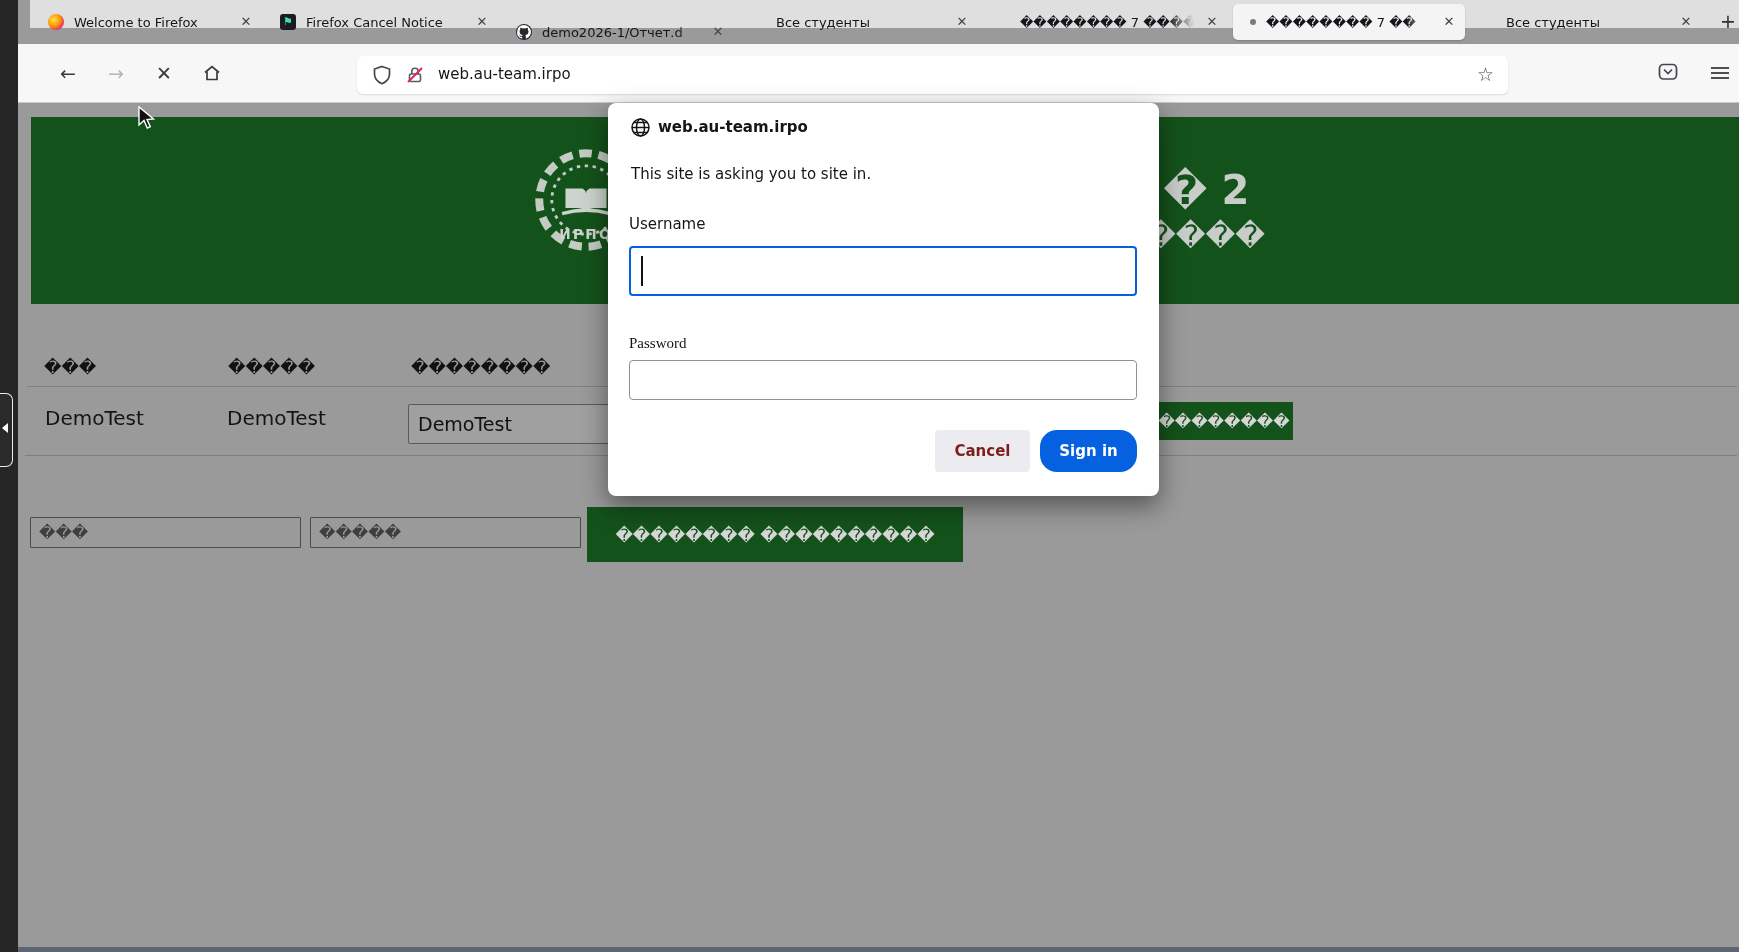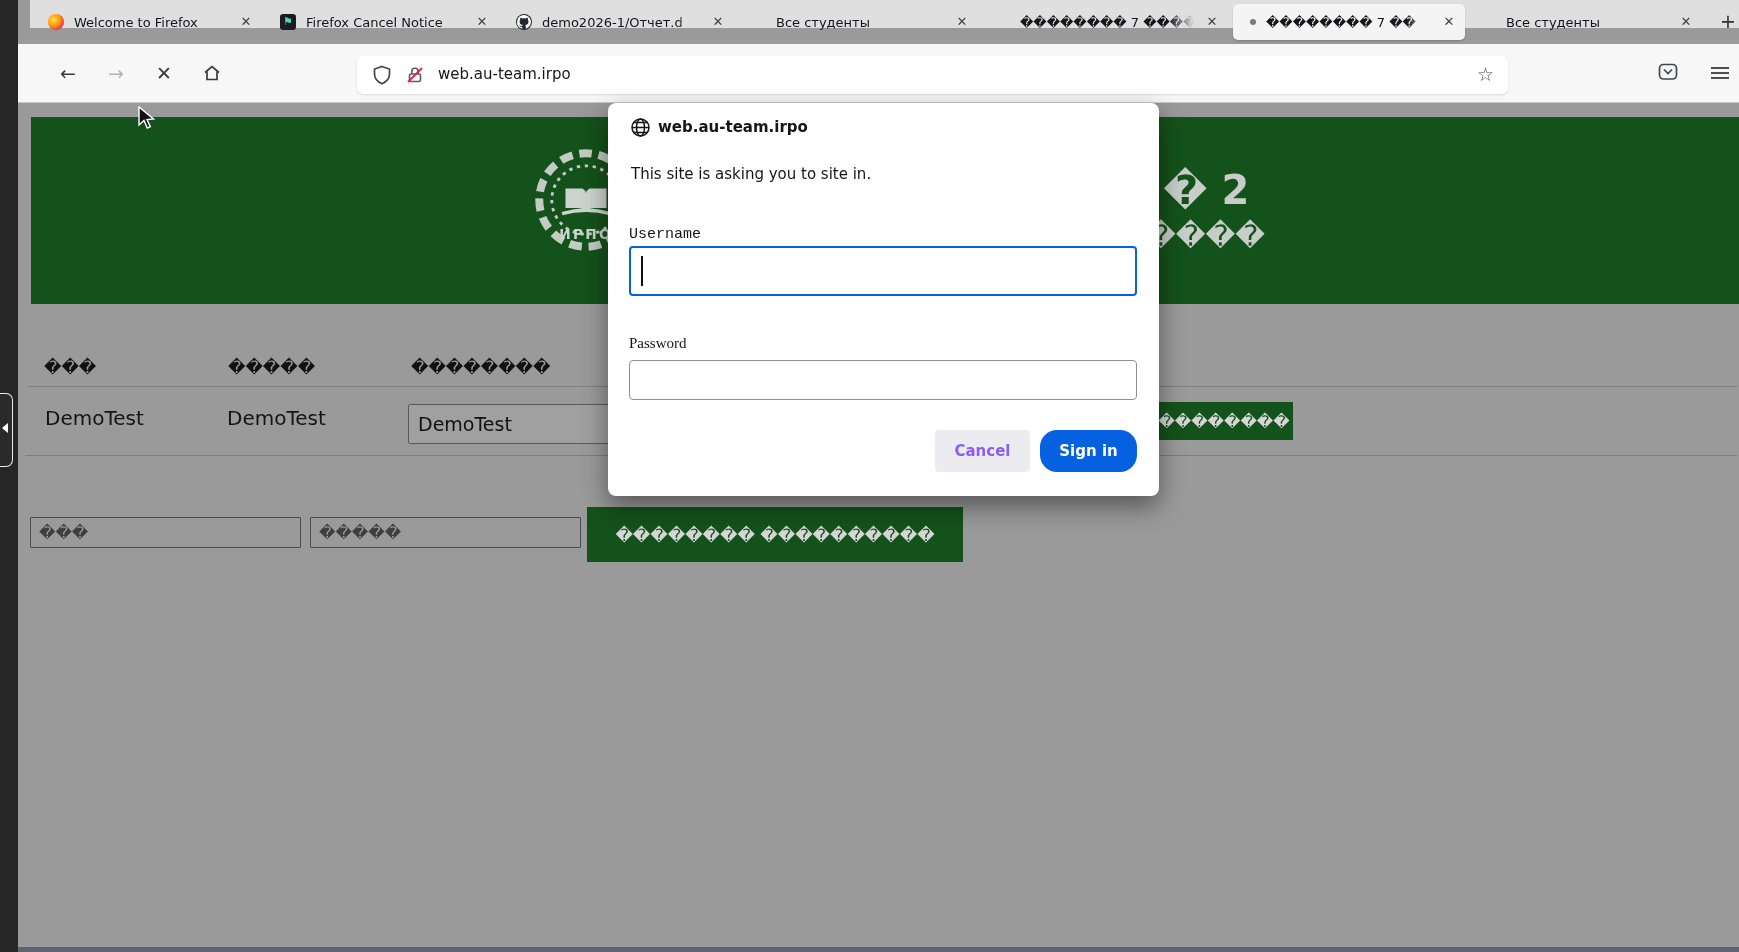--- a/index.html
+++ b/index.html
@@ -62,29 +62,29 @@
       border-left:none;border-radius:0 7px 7px 0;z-index:6;box-sizing:border-box;}
   .handle .tri{position:absolute;left:2px;top:29px;width:0;height:0;border-top:5px solid transparent;
       border-bottom:5px solid transparent;border-right:6px solid #fff;}
   
   .dialog{position:absolute;left:608px;top:103px;width:551px;height:393px;background:#fff;border-radius:8px;
       box-shadow:0 10px 26px rgba(0,0,0,.45);z-index:10;}
   .d-globe{position:absolute;left:22px;top:14px;}
   .d-host{position:absolute;left:50px;top:15px;font-size:15px;font-weight:bold;color:#15141a;}
   .d-msg{position:absolute;left:23px;top:62px;font-size:15px;color:#15141a;}
   .d-lab{position:absolute;left:21px;font-size:15px;color:#15141a;}
-  .d-lab-u{top:123px;font-family:Liberation Mono, monospace;} .d-lab-p{top:232px;font-family:Liberation Serif, serif;}
+  .d-lab-u{top:112px;} .d-lab-p{top:232px;font-family:Liberation Serif, serif;}
   .d-input{position:absolute;left:21px;width:508px;box-sizing:border-box;border-radius:4px;background:#fff;
       font-size:16px;padding:0 10px;font-family:inherit;}
   .d-user{top:143px;height:50px;border:2px solid #0561e0;}
   .d-pass{top:257px;height:40px;border:1px solid #8f8f9d;}
   .caret{position:absolute;left:33px;top:153px;width:2px;height:30px;background:#111;}
   .d-btn{position:absolute;top:327px;height:42px;border-radius:4px;font-size:15px;font-weight:600;
       display:flex;align-items:center;justify-content:center;}
-  .d-cancel{left:327px;width:95px;background:#ececf0;color:#8b5cf6;}
+  .d-cancel{left:327px;width:95px;background:#ececf0;color:#7f1d1d;}
   .d-signin{left:432px;width:97px;background:#0561e0;color:#fff;border-radius:17px;}
   .cursor{position:absolute;left:136px;top:106px;z-index:30;}
 </style>
 </head>
 <body>
 
 <div id="canvas">
 
   <div class="left-strip"></div>
   <div class="bottom-strip"></div>
@@ -93,21 +93,21 @@
     <div class="tab" style="left:6px;width:226px;">
       <span class="fav firefox"></span>
       <span class="lbl">Welcome to Firefox</span>
       <span class="cls">✕</span>
     </div>
     <div class="tab" style="left:238px;width:230px;">
       <span class="fav privacy">⚑</span>
       <span class="lbl">Firefox Cancel Notice</span>
       <span class="cls">✕</span>
     </div>
-    <div class="tab" style="left:474px;width:230px;">
+    <div class="tab" style="left:474px;width:230px;align-items:flex-end;">
       <span class="fav github">
         <svg width="16" height="16" viewBox="0 0 16 16">
             <path fill="#fff" d="M8 1a7 7 0 0 0-2.2 13.6c.35.07.48-.15.48-.34v-1.2c-1.95.42-2.36-.94-2.36-.94-.32-.8-.78-1.02-.78-1.02-.64-.44.05-.43.05-.43.7.05 1.08.73 1.08.73.63 1.08 1.65.77 2.05.59.06-.46.25-.77.45-.95-1.56-.18-3.2-.78-3.2-3.46 0-.76.27-1.39.72-1.88-.07-.18-.31-.9.07-1.87 0 0 .59-.19 1.93.72a6.7 6.7 0 0 1 3.52 0c1.34-.91 1.93-.72 1.93-.72.38.97.14 1.69.07 1.87.45.49.72 1.12.72 1.88 0 2.69-1.65 3.28-3.22 3.45.26.22.48.65.48 1.31v1.94c0 .19.13.41.49.34A7 7 0 0 0 8 1z"></path>
           </svg>
       </span>
       <span class="lbl">demo2026-1/Отчет.d</span>
       <span class="cls">✕</span>
     </div>
     <div class="tab noicon" style="left:710px;width:238px;">
       <span class="lbl">Все студенты</span>

